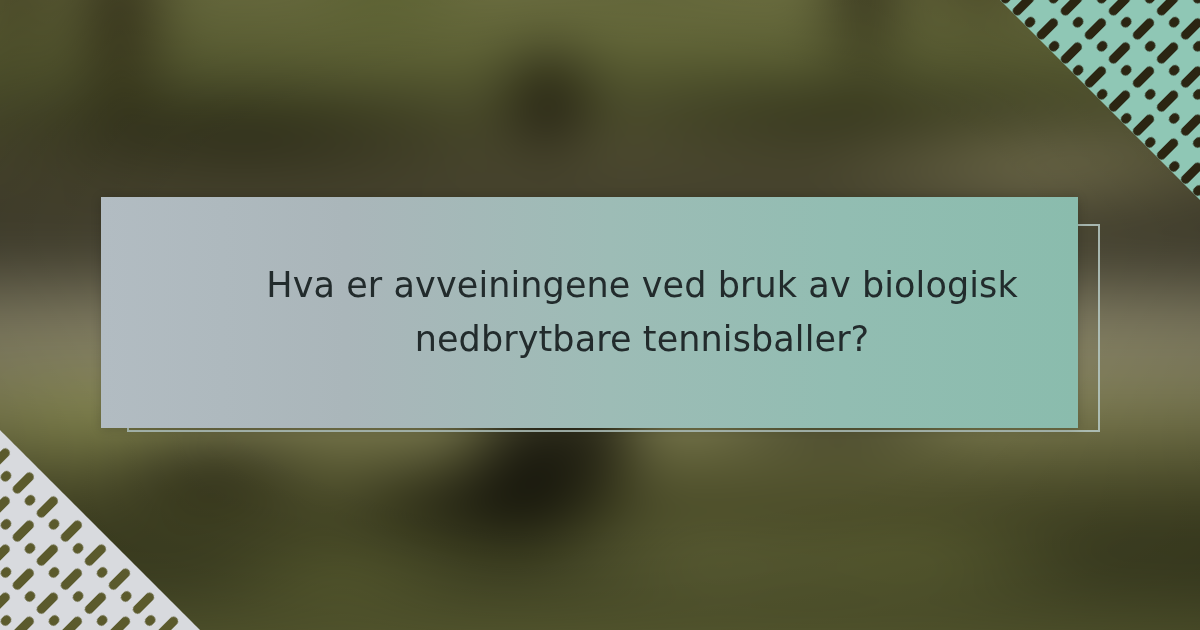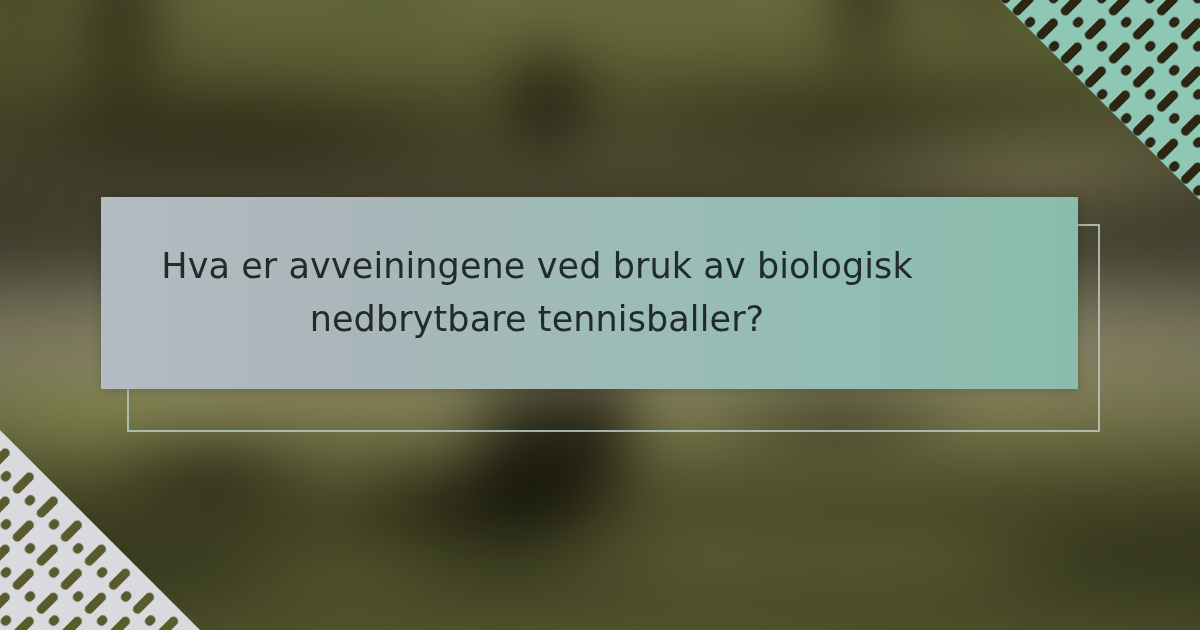--- a/index.html
+++ b/index.html
@@ -94,26 +94,26 @@
     border: 2px solid rgba(180,198,192,.88);
     box-sizing: border-box;
   }
 
   
   .quote-card {
     position: absolute;
     left: 101px;
     top: 197px;
     width: 977px;
-    height: 192px;
+    height: 231px;
     box-sizing: border-box;
     background: linear-gradient(90deg, #b2bcc2 0%, #aab6ba 25%, #9dbcb6 52%, #92bdb2 76%, #8abcad 100%);
     display: flex;
     align-items: center;
-    justify-content: flex-start;
+    justify-content: flex-end;
     box-shadow: 0 1px 10px rgba(0,0,0,.18);
   }
   .quote-text {
     margin: 0;
     padding: 0 56px;
     text-align: center;
     font-size: 35px;
     font-weight: 400;
     line-height: 1.52;
     color: #222b2c;

